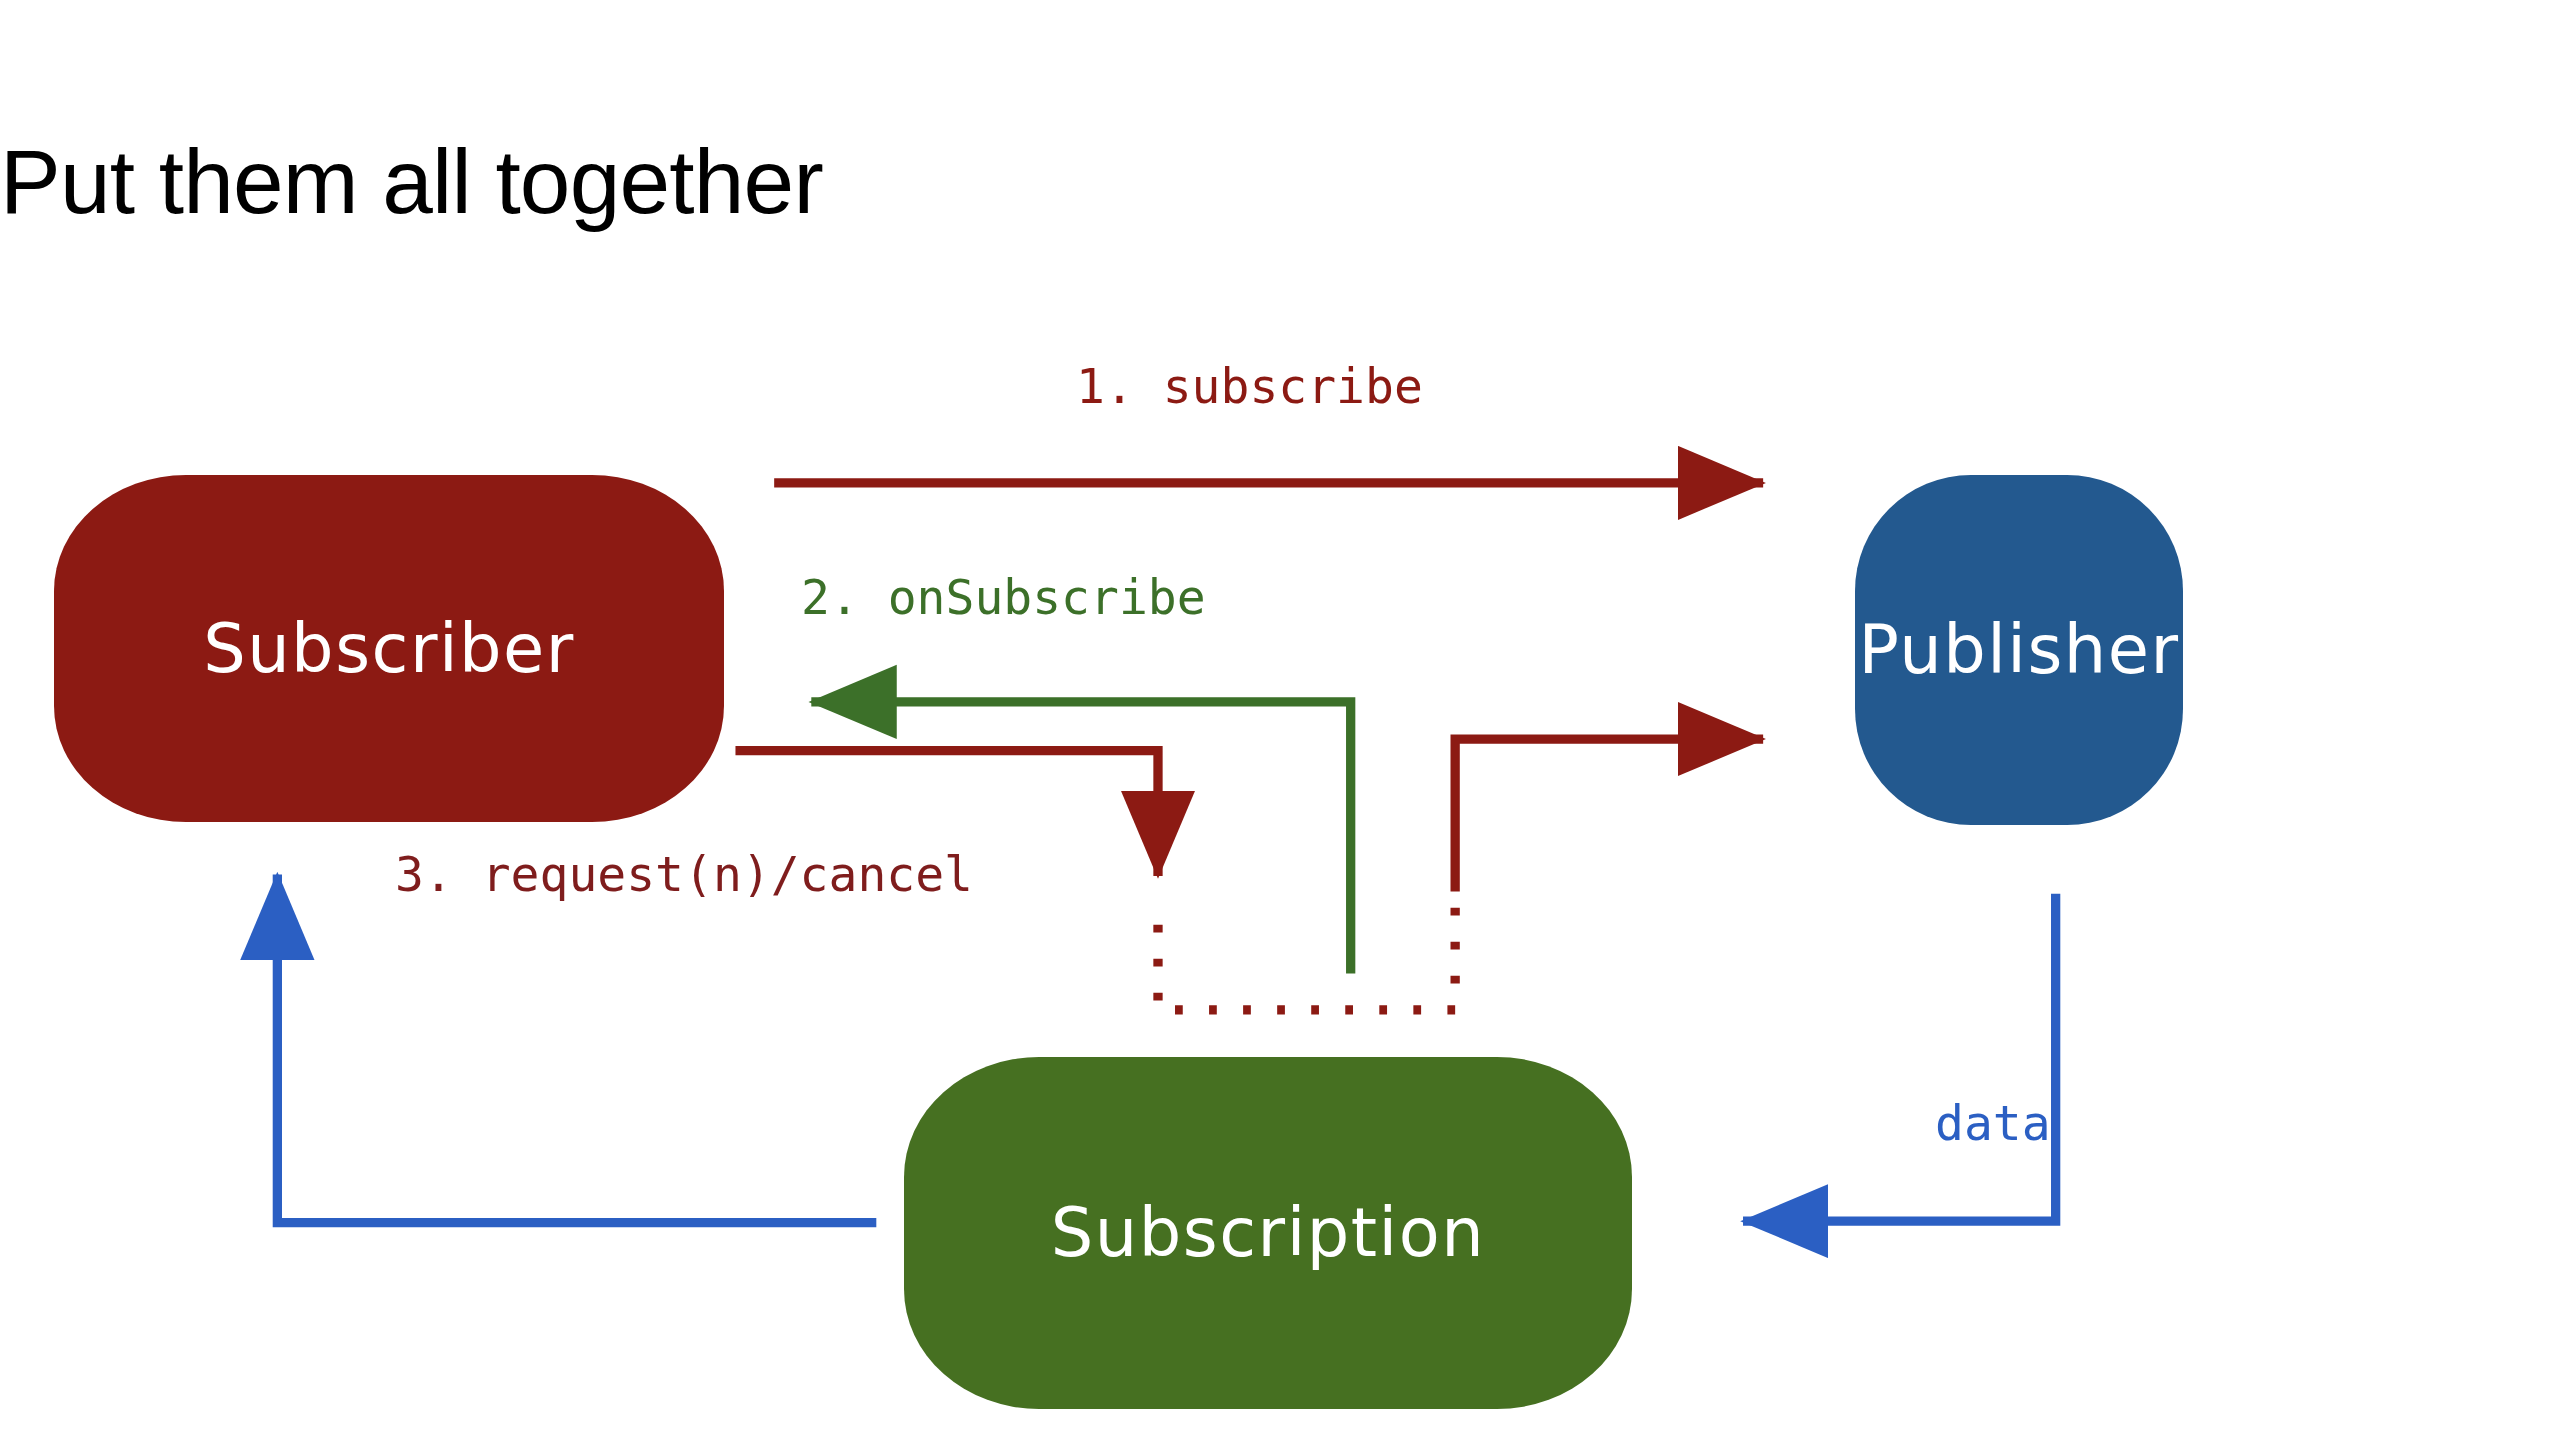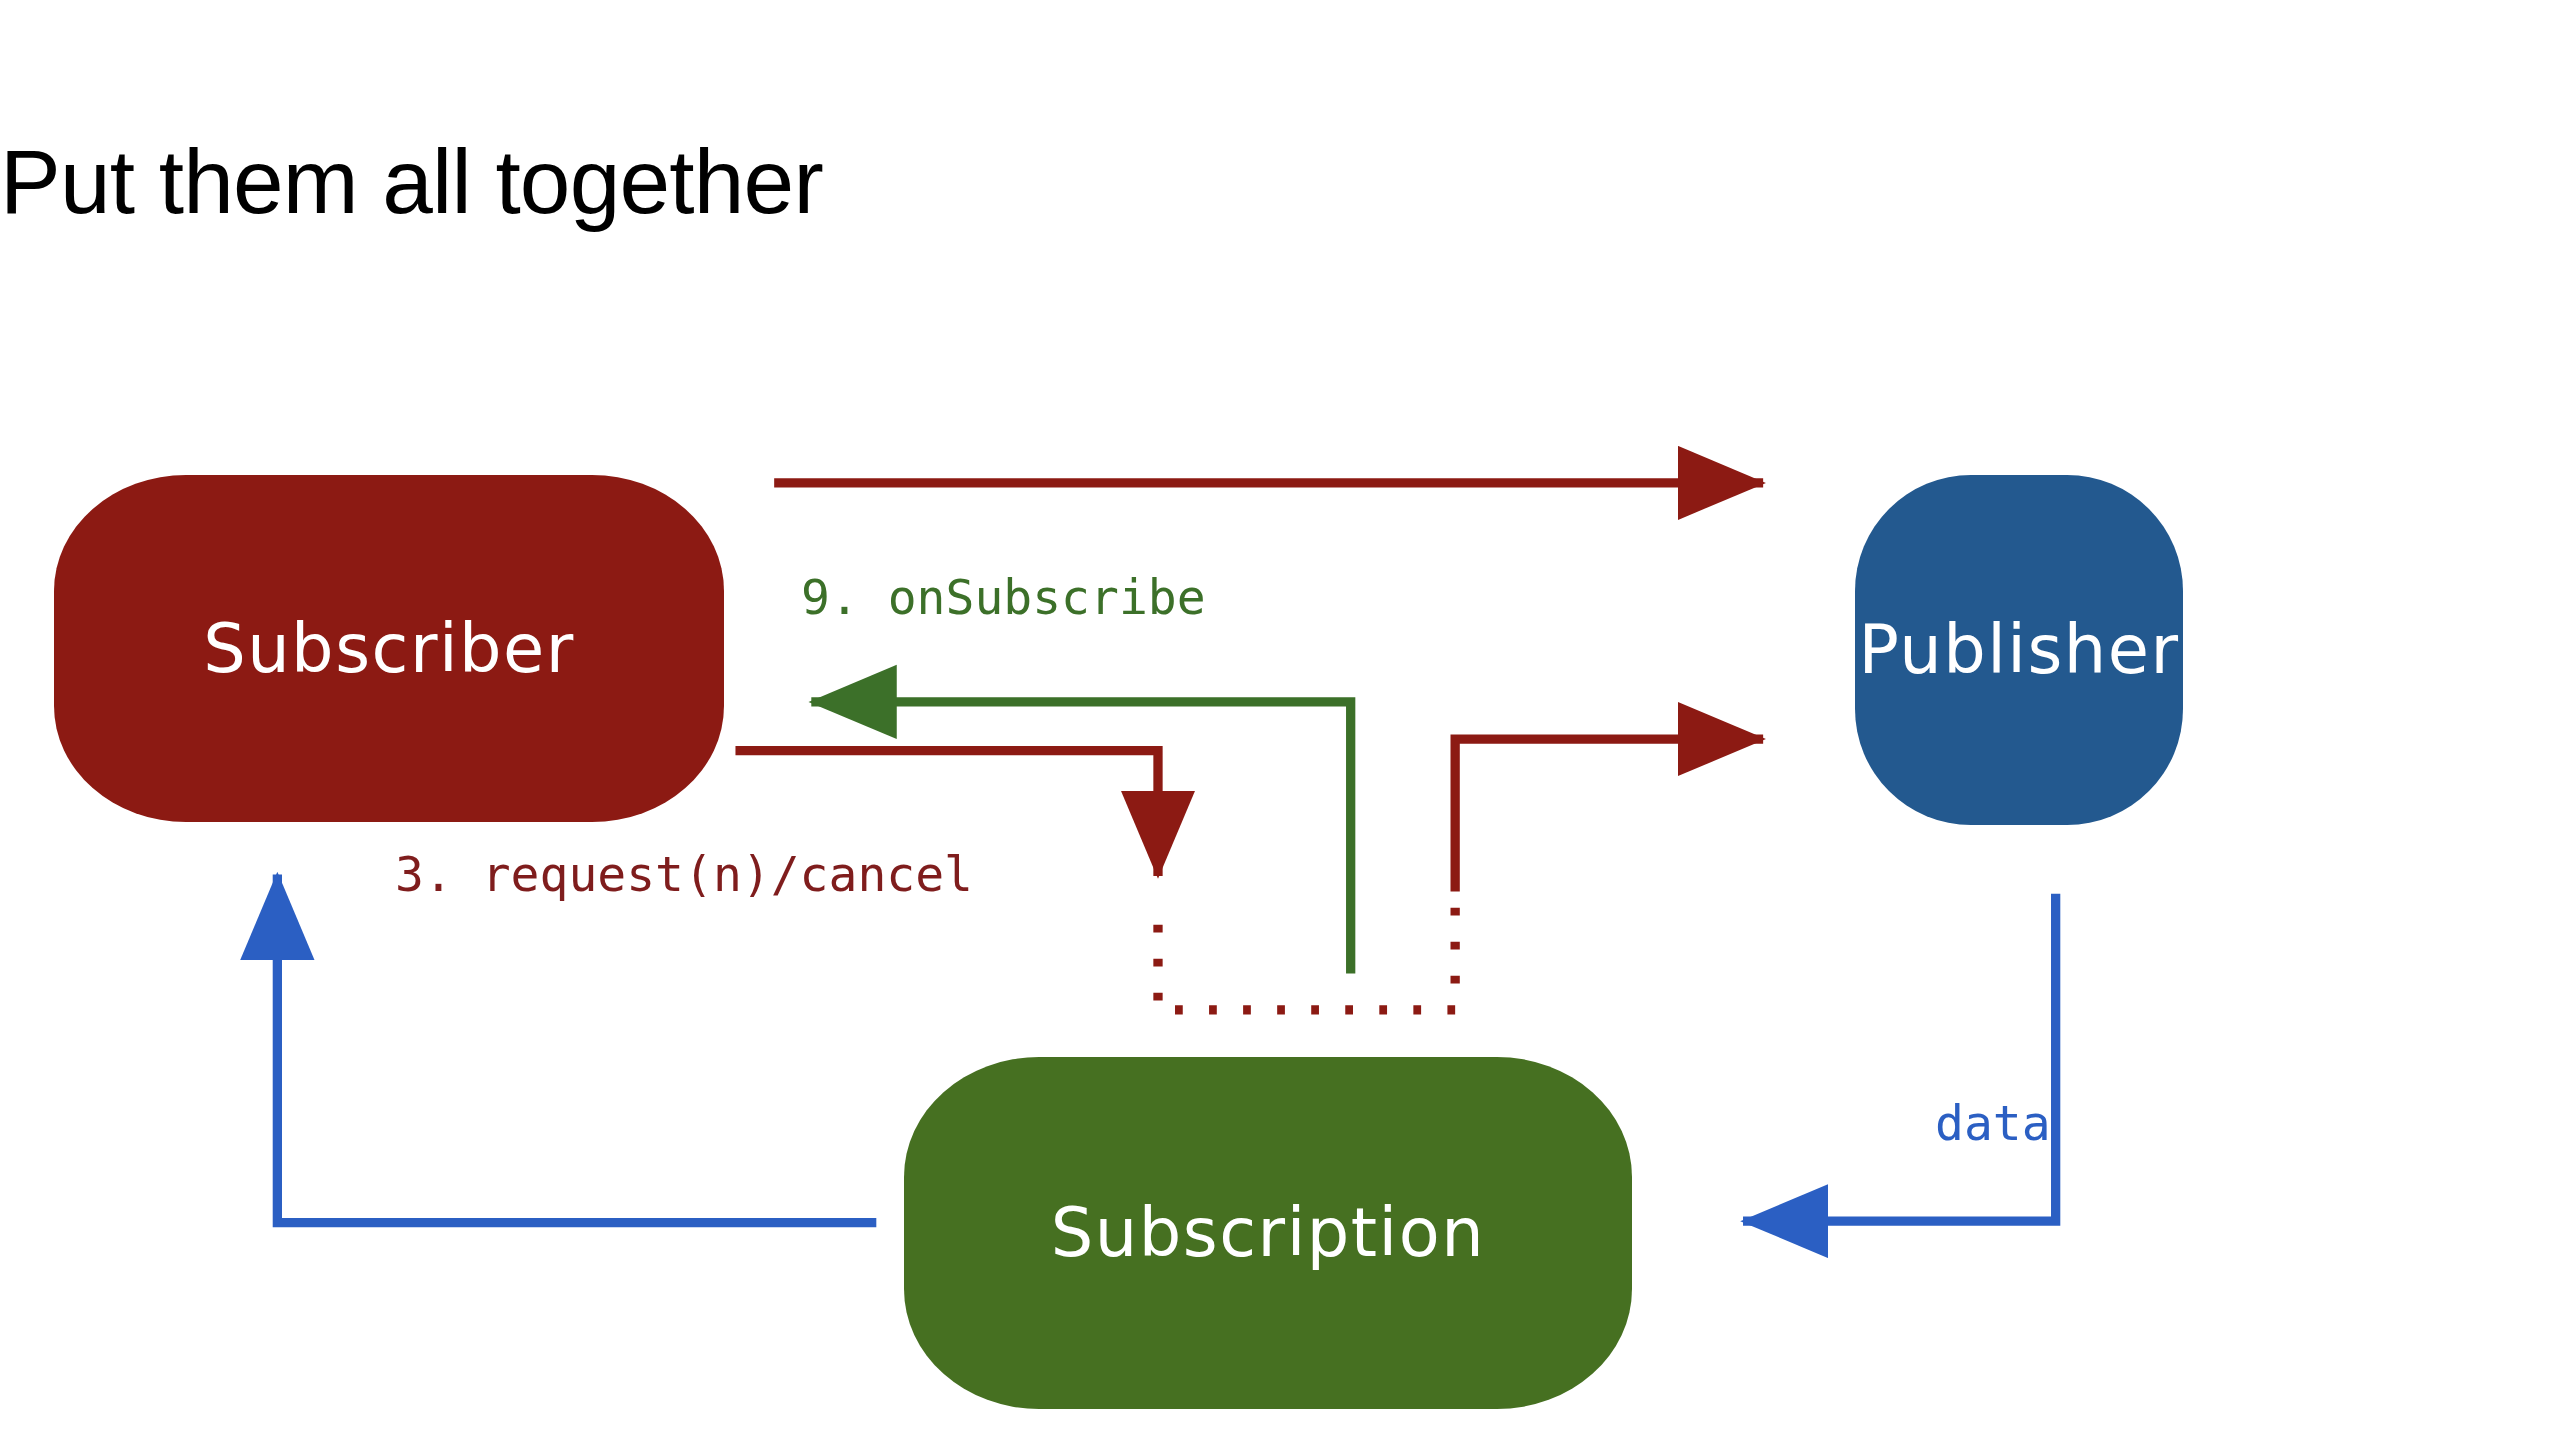--- a/index.html
+++ b/index.html
@@ -104,22 +104,23 @@
 
     <path d="M 2656 1155 L 2656 1578 L 2252 1578" fill="none" stroke="#2B5FC3" stroke-width="12" marker-end="url(#ah-blue)"></path>
   </svg>
 
   <div id="node-subscriber" class="node">Subscriber</div>
 
   <div id="node-publisher" class="node">Publisher</div>
 
   <div id="node-subscription" class="node">Subscription</div>
 
+  <div id="lbl-subscribe" class="edge-label">1. subscribe</div>
 
-  <div id="lbl-onsubscribe" class="edge-label">9. onSubscribe</div>
+  <div id="lbl-onsubscribe" class="edge-label">2. onSubscribe</div>
 
   <div id="lbl-request" class="edge-label">3. request(n)/cancel</div>
 
 
 
   <div id="lbl-data" class="edge-label">data</div>
 
 </div>
 
 

